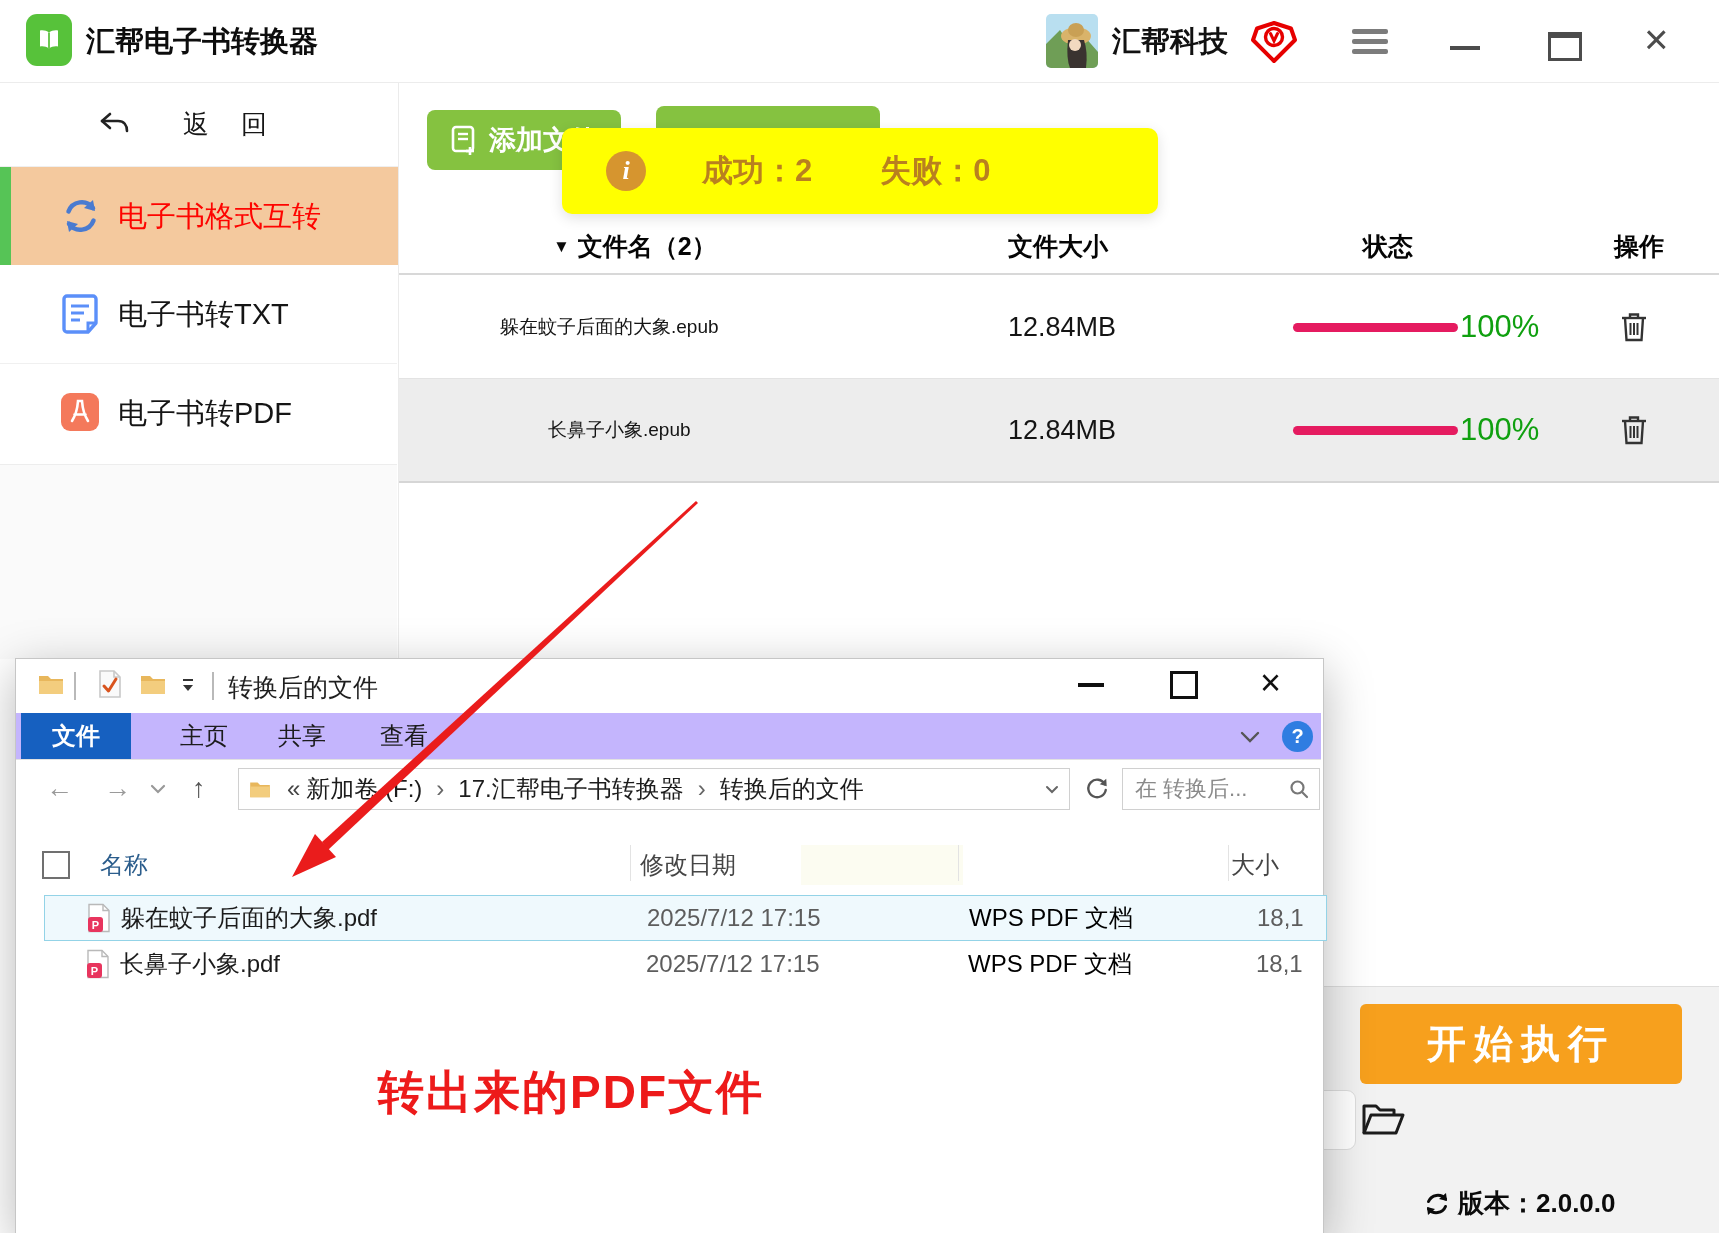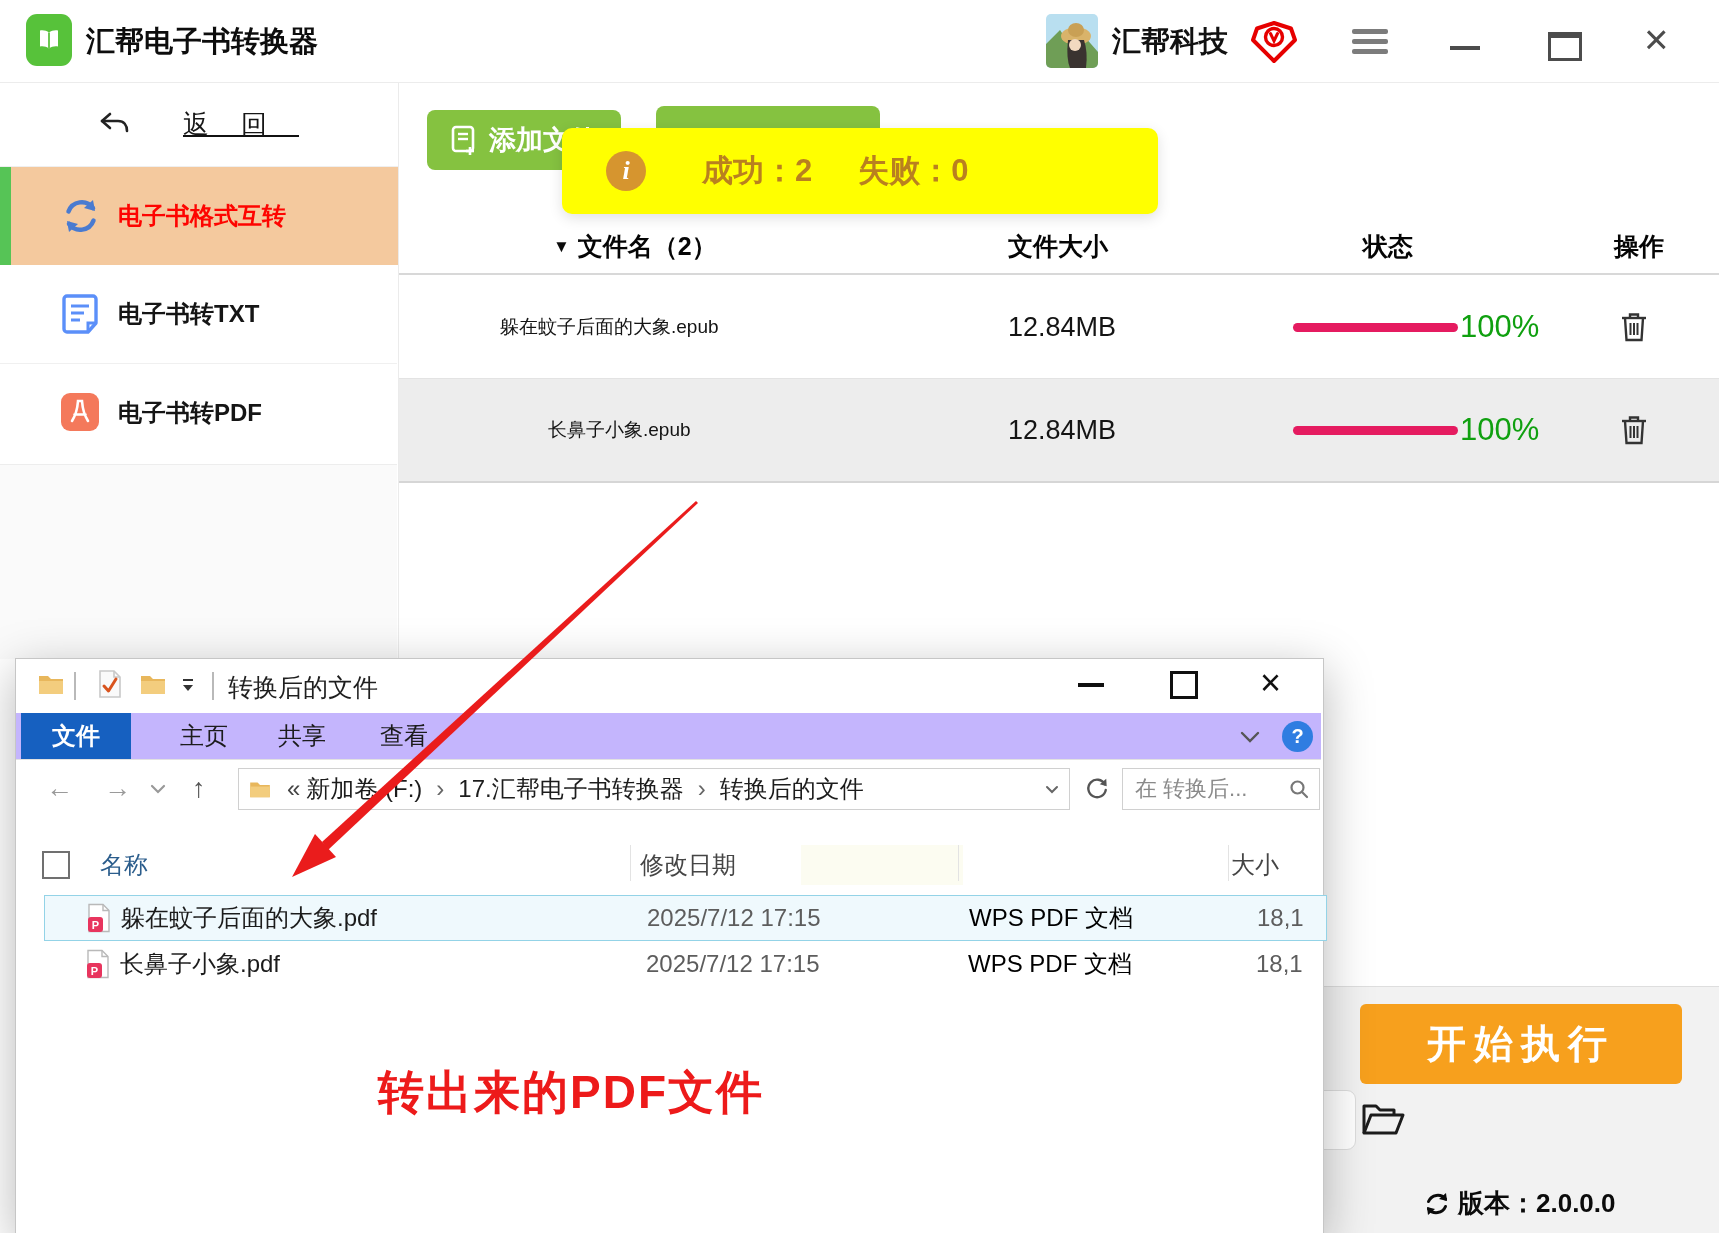--- a/index.html
+++ b/index.html
@@ -17,41 +17,41 @@
   .brand{left:1112px;top:0;height:82px;line-height:82px;font-size:29px;font-weight:600;}
   .vip{left:1250px;top:20px;}
   .hamburger{left:1352px;top:29px;width:36px;}
   .hamburger i{display:block;height:5px;background:#7c7c7c;border-radius:2px;margin-bottom:5px;}
   .win-min{left:1450px;top:46px;width:30px;height:4px;background:#4c4c4c;}
   .win-max{left:1548px;top:32px;width:28px;height:20px;border:3px solid #4c4c4c;border-top-width:6px;}
   .win-close{left:1644px;top:14px;font-size:42px;color:#4c4c4c;line-height:52px;}
 
   
   #sidebar{left:0;top:83px;width:398px;height:575px;background:#fff;border-right:1px solid #ebebeb;z-index:2;}
-  .back-row{left:0;top:0;width:398px;height:83px;border-bottom:1px solid #efefef;justify-content:center;gap:22px;text-decoration:underline;}
+  .back-row{left:0;top:0;width:398px;height:83px;border-bottom:1px solid #efefef;justify-content:center;gap:22px;}
   .back-label{font-size:26px;color:#161616;letter-spacing:32px;margin-left:32px;}
   .side-item{left:0;width:398px;height:98px;}
   .side-item .icon{position:absolute;left:60px;top:28px;}
-  .side-item .lbl{position:absolute;left:118px;top:0;height:98px;line-height:98px;font-size:24px;font-weight:700;color:#151515;}
+  .side-item .lbl{position:absolute;left:118px;top:0;height:98px;line-height:98px;font-size:29px;font-weight:400;color:#151515;}
   .side-active{background:#f4c99e;}
   .side-active .lbl{color:#fe0400;}
   .green-bar{position:absolute;left:0;top:0;width:11px;height:98px;background:#56c456;}
   .side-div{left:0;width:397px;height:1px;background:#f0f0f0;}
   .side-bottom{left:0;top:381px;width:397px;height:194px;background:#fafafa;border-top:1px solid #ededed;}
 
   
   .green-btn{background:#85c240;border-radius:8px;color:#fff;display:flex;align-items:center;justify-content:center;gap:12px;font-size:27px;font-weight:600;}
   #btn-add{left:427px;top:110px;width:194px;height:60px;z-index:3;}
   #btn-add2{left:656px;top:106px;width:224px;height:64px;z-index:2;}
   #toast{left:562px;top:128px;width:596px;height:86px;background:#ffff00;border-radius:10px;z-index:4;
          box-shadow:0 4px 14px rgba(0,0,0,.12);display:flex;align-items:center;}
   .info-circle{width:40px;height:40px;border-radius:50%;background:#d6952f;color:#fff;margin-left:44px;
                display:flex;align-items:center;justify-content:center;font-size:26px;font-weight:700;font-family:"Liberation Serif",serif;font-style:italic;}
   .toast-text{color:#b9801f;font-size:31px;font-weight:600;margin-left:56px;}
-  .toast-text2{color:#b9801f;font-size:31px;font-weight:600;margin-left:46px;text-align:center;}
+  .toast-text2{color:#b9801f;font-size:31px;font-weight:600;margin-left:68px;text-align:center;}
 
   .th{font-size:25px;font-weight:600;color:#050505;}
   #th-name{left:553px;top:230px;display:flex;align-items:center;gap:8px;}
   .sort-caret{font-size:17px;color:#0a0a0a;}
   #th-size{left:1008px;top:230px;width:100px;text-align:center;}
   #th-status{left:1346px;top:230px;width:84px;text-align:center;}
   #th-action{left:1606px;top:230px;width:66px;text-align:center;}
   .hdr-div{left:398px;top:273px;width:1321px;height:2px;background:#d8d8d8;}
 
   .frow{left:398px;width:1321px;height:102px;}

